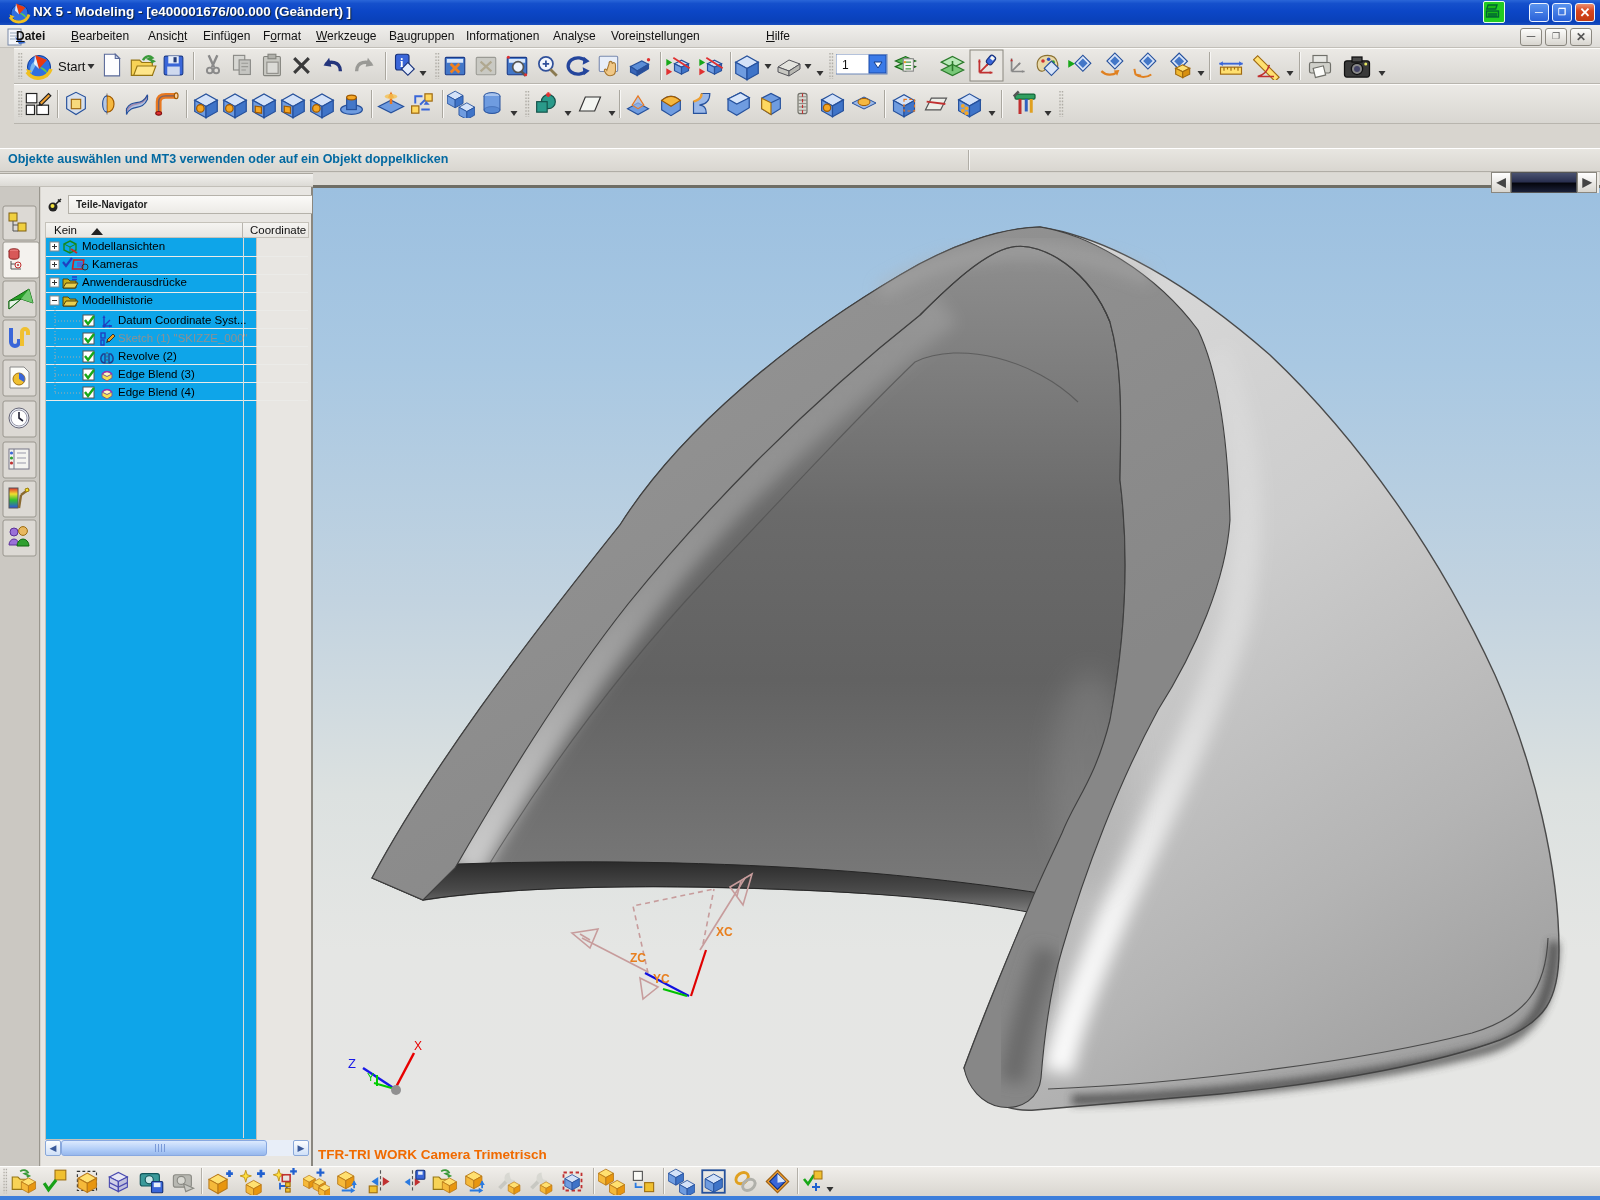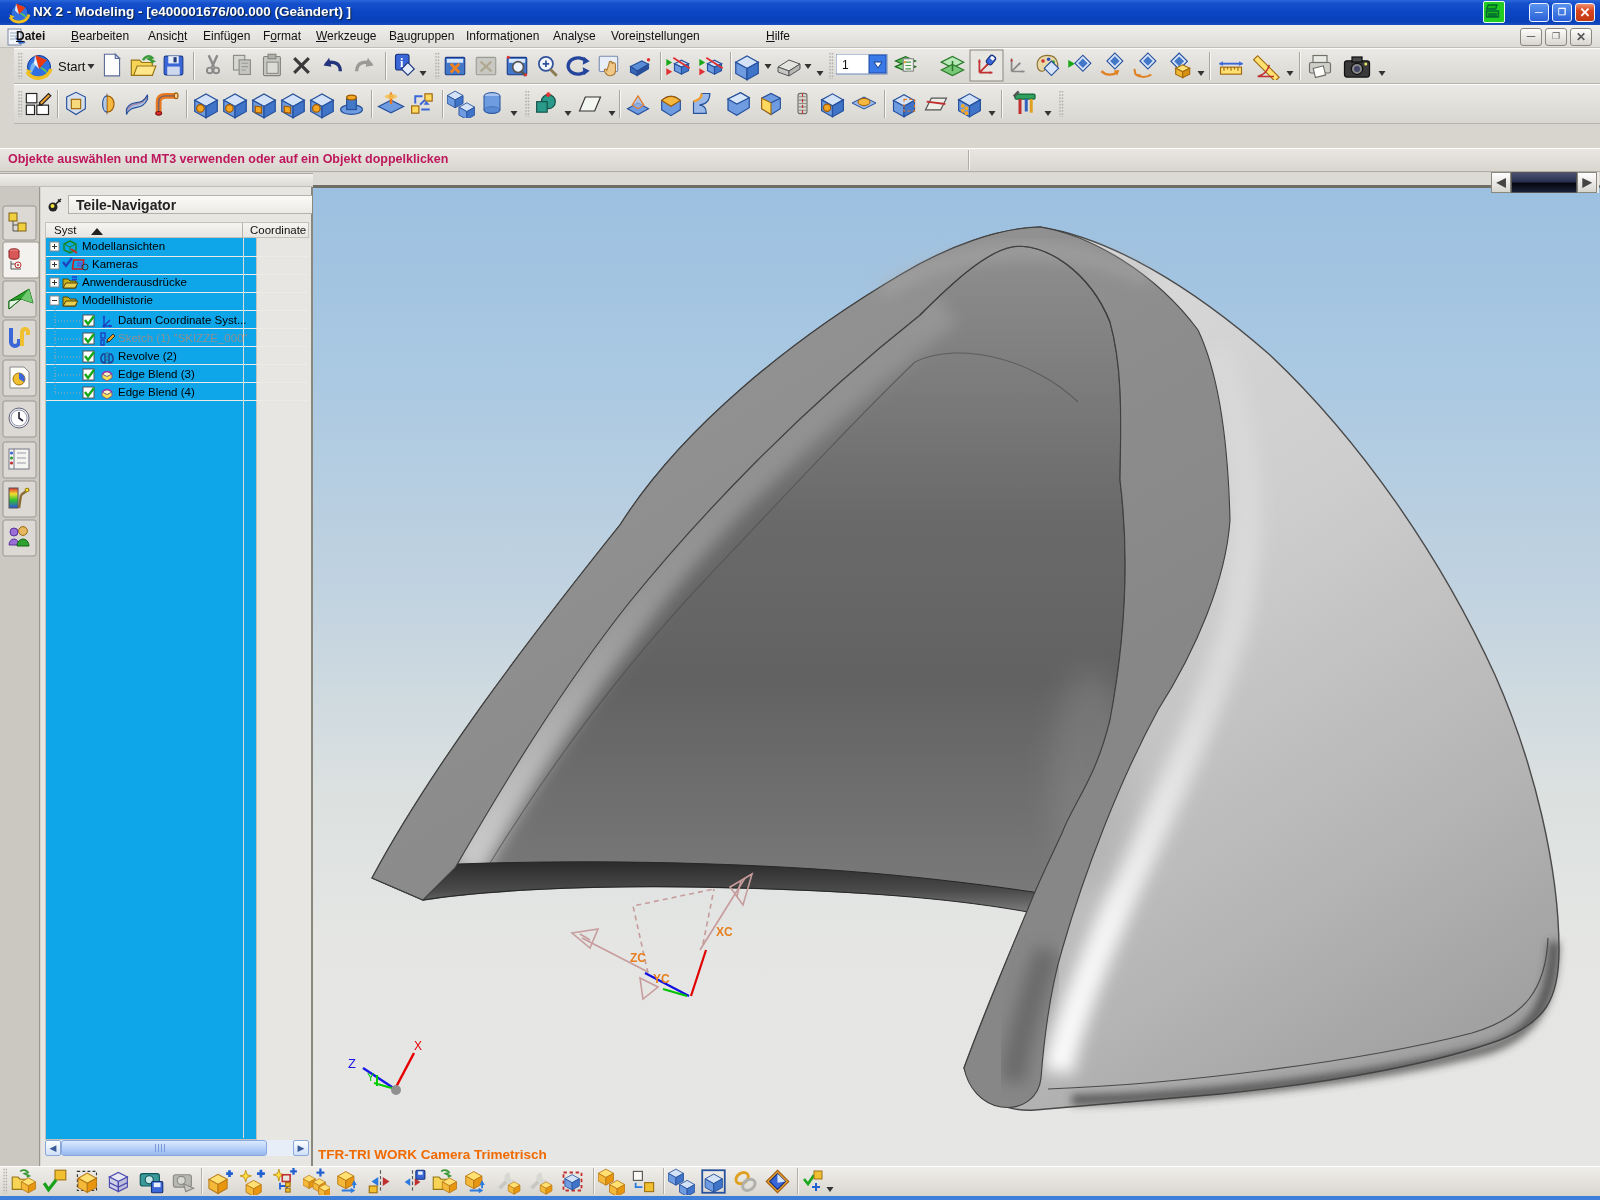--- a/index.html
+++ b/index.html
@@ -12,27 +12,27 @@
 .tbtn{top:3px;width:20px;height:19px;border-radius:3px;color:#fff;font-size:11px;text-align:center;line-height:17px;font-weight:bold;border:1px solid #eef4ff;}
 
 #menubar{left:0;top:25px;width:1600px;height:23px;background:linear-gradient(#f0efec,#dedcd8);border-bottom:1px solid #c2bfb8;font-size:12px;color:#111;}
 #menubar span.mi{position:absolute;top:4px;}
 
 .tb{left:14px;width:1600px;background:linear-gradient(#ebe9e5,#d8d6d1);border-bottom:1px solid #b8b5ae;border-top:1px solid #fcfbf9;}
 #tb1{top:48px;height:36px;}
 #tb2{top:84px;height:40px;}
 #tb3{top:124px;height:24px;}
 #statusbar{left:0;top:148px;width:1600px;height:24px;background:linear-gradient(#e8e6e1,#d9d6d0);border-top:1px solid #fff;border-bottom:1px solid #b0ada6;}
-#statustext{left:8px;top:152px;font-size:12.5px;font-weight:bold;color:#be185d;}
+#statustext{left:8px;top:152px;font-size:12.5px;font-weight:bold;color:#0369a1;}
 #midstrip{left:0;top:173px;width:1600px;height:14px;background:linear-gradient(#f2f1ee,#dcdad5);border-top:1px solid #aaa79f;border-bottom:1px solid #c2bfb8;}
 
 #resbar{left:0;top:187px;width:40px;height:979px;background:#cbc8c2;border-right:1px solid #9a978f;}
 
 #panel{left:41px;top:187px;width:272px;height:979px;background:#e8e6e2;border-right:2px solid #8a877f;}
-#ptab{left:27px;top:8px;width:244px;height:19px;background:linear-gradient(#fbfaf8,#eceae6);border:1px solid #b5b2aa;border-right:none;font-size:14px;font-weight:bold;color:#222;line-height:18px;padding-left:7px;}
+#ptab{left:27px;top:8px;width:244px;height:19px;background:linear-gradient(#fbfaf8,#eceae6);border:1px solid #b5b2aa;border-right:none;font-size:10px;font-weight:bold;color:#222;line-height:18px;padding-left:7px;}
 #phead{left:4px;top:35px;width:264px;height:16px;background:linear-gradient(#f5f4f1,#e8e6e2);border:1px solid #c5c2ba;font-size:11.5px;color:#111;}
 #ptree{left:4px;top:51px;width:212px;height:902px;background:#0ea5e9;border:1px solid #c5c2ba;border-top:none;}
 #pscroll{left:4px;top:953px;width:264px;height:16px;background:#e8eef8;}
 
 #vp{left:313px;top:173px;width:1034px;height:993px;}
 
 #botbar{left:0;top:1166px;width:1600px;height:30px;background:linear-gradient(#f0eeea,#d9d6d0);border-top:1px solid #fdfdfc;}
 #botline{left:0;top:1196px;width:1600px;height:4px;background:#3d7edb;}
 </style>
 </head>
@@ -40,21 +40,21 @@
 <div id="page">
   <div id="titlebar" class="abs"></div>
   <svg class="abs" style="left:8px;top:1px;" width="24" height="23" viewBox="0 0 24 23">
     <circle cx="11.5" cy="12" r="8.5" fill="#2f6fe0" stroke="#0a3a9a"></circle>
     <path d="M 11.5 12 A 7 7 0 0 1 18.5 17.5" fill="#58c858"></path>
     <path d="M 2 16 A 10.5 10.5 0 0 0 21 13.5" fill="none" stroke="#f0c020" stroke-width="2.8"></path>
     <path d="M 3 18 L 1.5 13.5 L 6.5 15.5 Z" fill="#f0c020"></path>
     <path d="M 8 2.5 L 17.5 6.5 L 11 13.5 Z" fill="#e83a10"></path>
     <path d="M 8 2.5 L 11 13.5 L 7 9.5 Z" fill="#ffffff" opacity="0.85"></path>
   </svg>
-  <div id="titletext" class="abs">NX 2 - Modeling - [e400001676/00.000 (Geändert) ]</div>
+  <div id="titletext" class="abs">NX 5 - Modeling - [e400001676/00.000 (Geändert) ]</div>
   <div class="abs" style="left:1483px;top:1px;width:22px;height:22px;background:#22cc22;border:1px solid #e8ffe8;border-radius:2px;">
     <svg width="20" height="20" viewBox="0 0 20 20">
         <g stroke="#063" fill="none" stroke-width="1.4">
           <rect x="5" y="3" width="9" height="4" fill="#19b819" transform="skewX(-18)"></rect>
           <rect x="2.5" y="9" width="12" height="6" fill="#19b819"></rect>
           <path d="M4 12 h9 M4 14 h9"></path>
         </g>
       </svg>
   </div>
   <div class="tbtn abs" style="left:1529px;background:linear-gradient(#5a93ee,#2a61d8);">─</div>
@@ -769,21 +769,21 @@
     </svg>
   </div>
   <div id="panel" class="abs">
     <svg class="abs" style="left:6px;top:10px" width="16" height="16" viewBox="0 0 16 16">
         <circle cx="6" cy="10" r="4.5" fill="#222"></circle>
         <circle cx="5.5" cy="9" r="2" fill="#f0e040"></circle>
         <path d="M9 7 L14 2 M11 2.5 L13.5 5" stroke="#222" stroke-width="1.6"></path>
       </svg>
     <div id="ptab" class="abs">Teile-Navigator</div>
     <div id="phead" class="abs">
-      <span class="abs" style="left:8px;top:1px;">Syst</span>
+      <span class="abs" style="left:8px;top:1px;">Kein</span>
       <svg class="abs" style="left:44px;top:4px" width="14" height="9" viewBox="0 0 14 9">
           <path d="M7 1 L13 8 L1 8 Z" fill="#222"></path>
         </svg>
       <span class="abs" style="left:204px;top:1px;">Coordinate</span>
       <div class="abs" style="left:196px;top:0;width:1px;height:15px;background:#b8b5ae;"></div>
     </div>
     <div id="ptree" class="abs">
       <svg width="262" height="900" viewBox="0 0 262 900">
         <g stroke="#ebebe8">
             <path d="M0 18.5 h262 M0 36.5 h262 M0 54.5 h262 M0 72.5 h262 M0 90.5 h262 M0 108.5 h262 M0 126.5 h262 M0 144.5 h262 M0 162.5 h262"></path>

